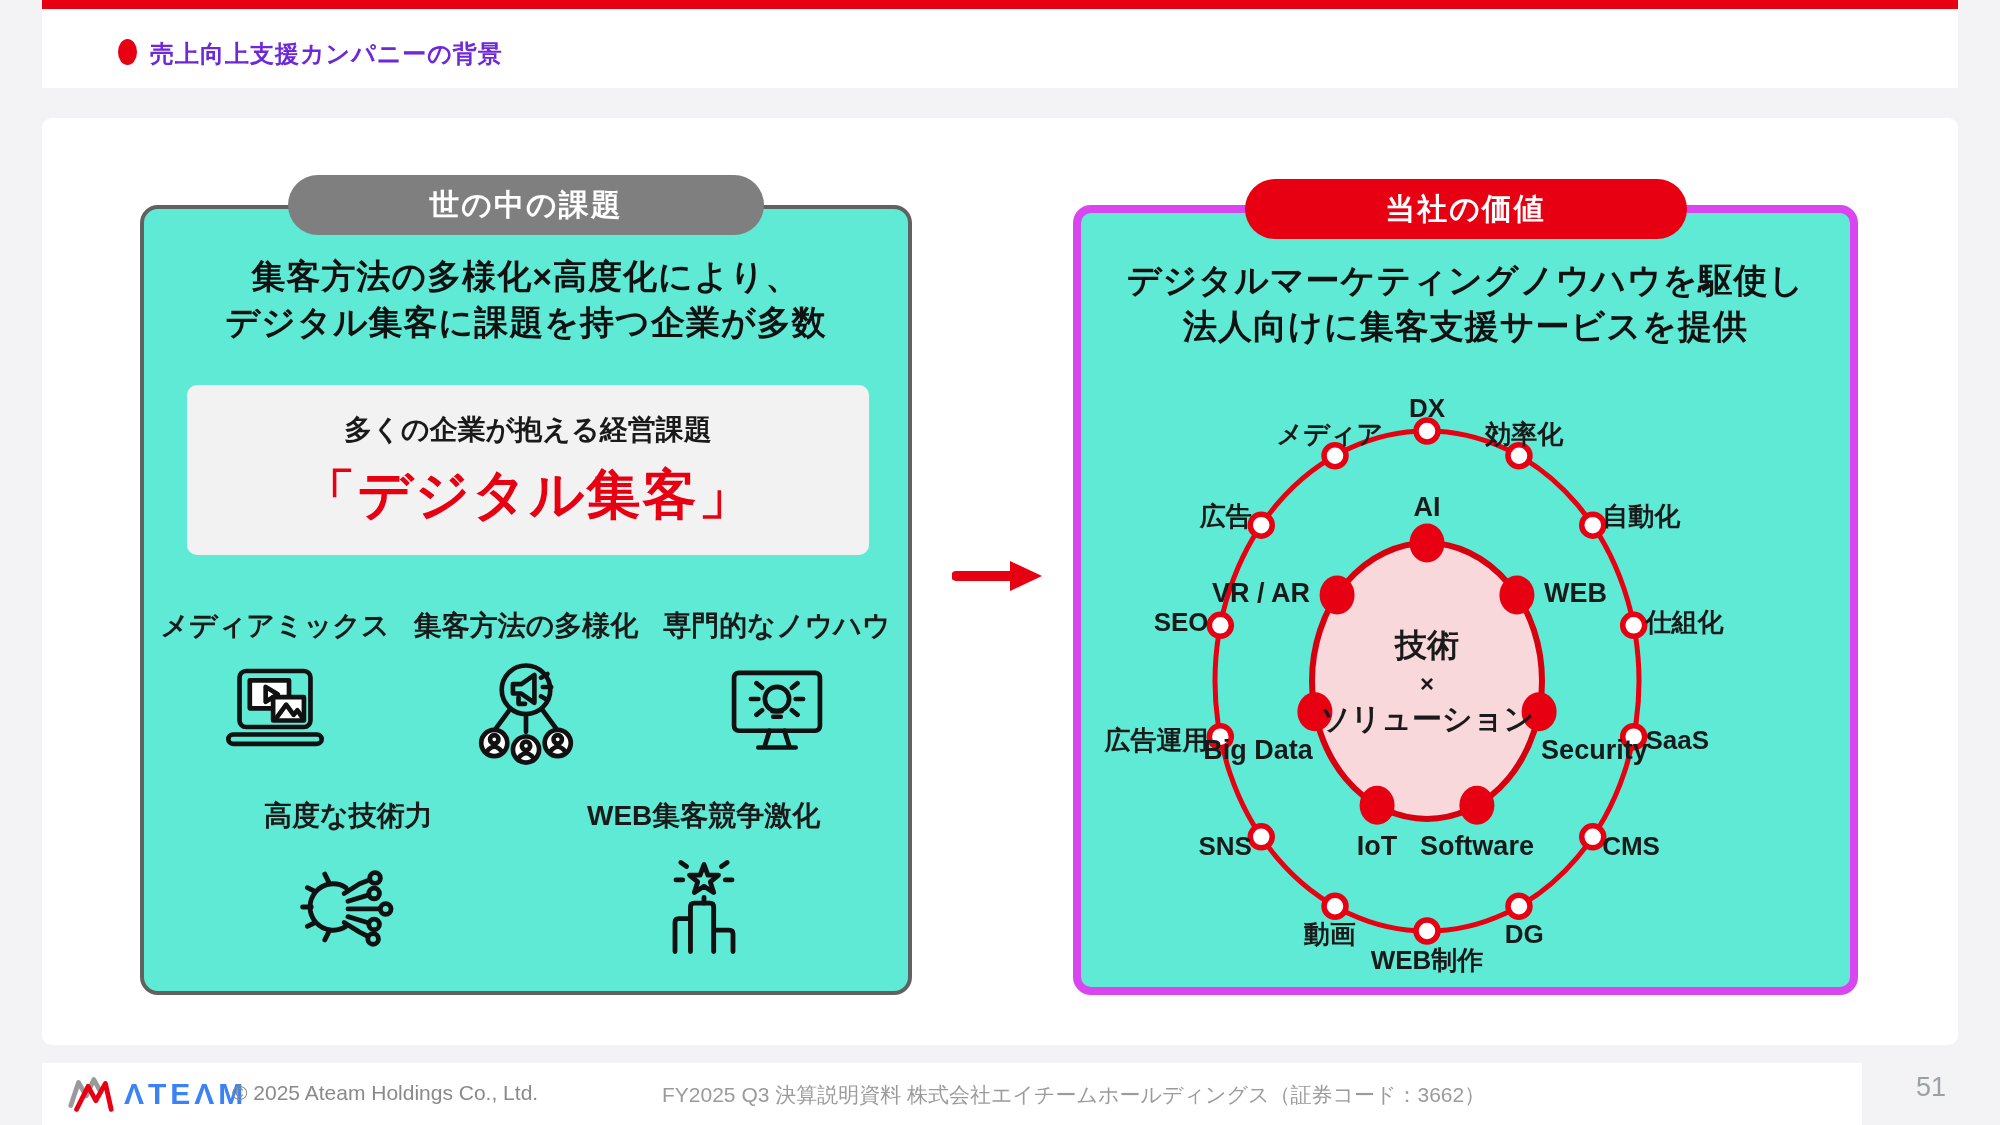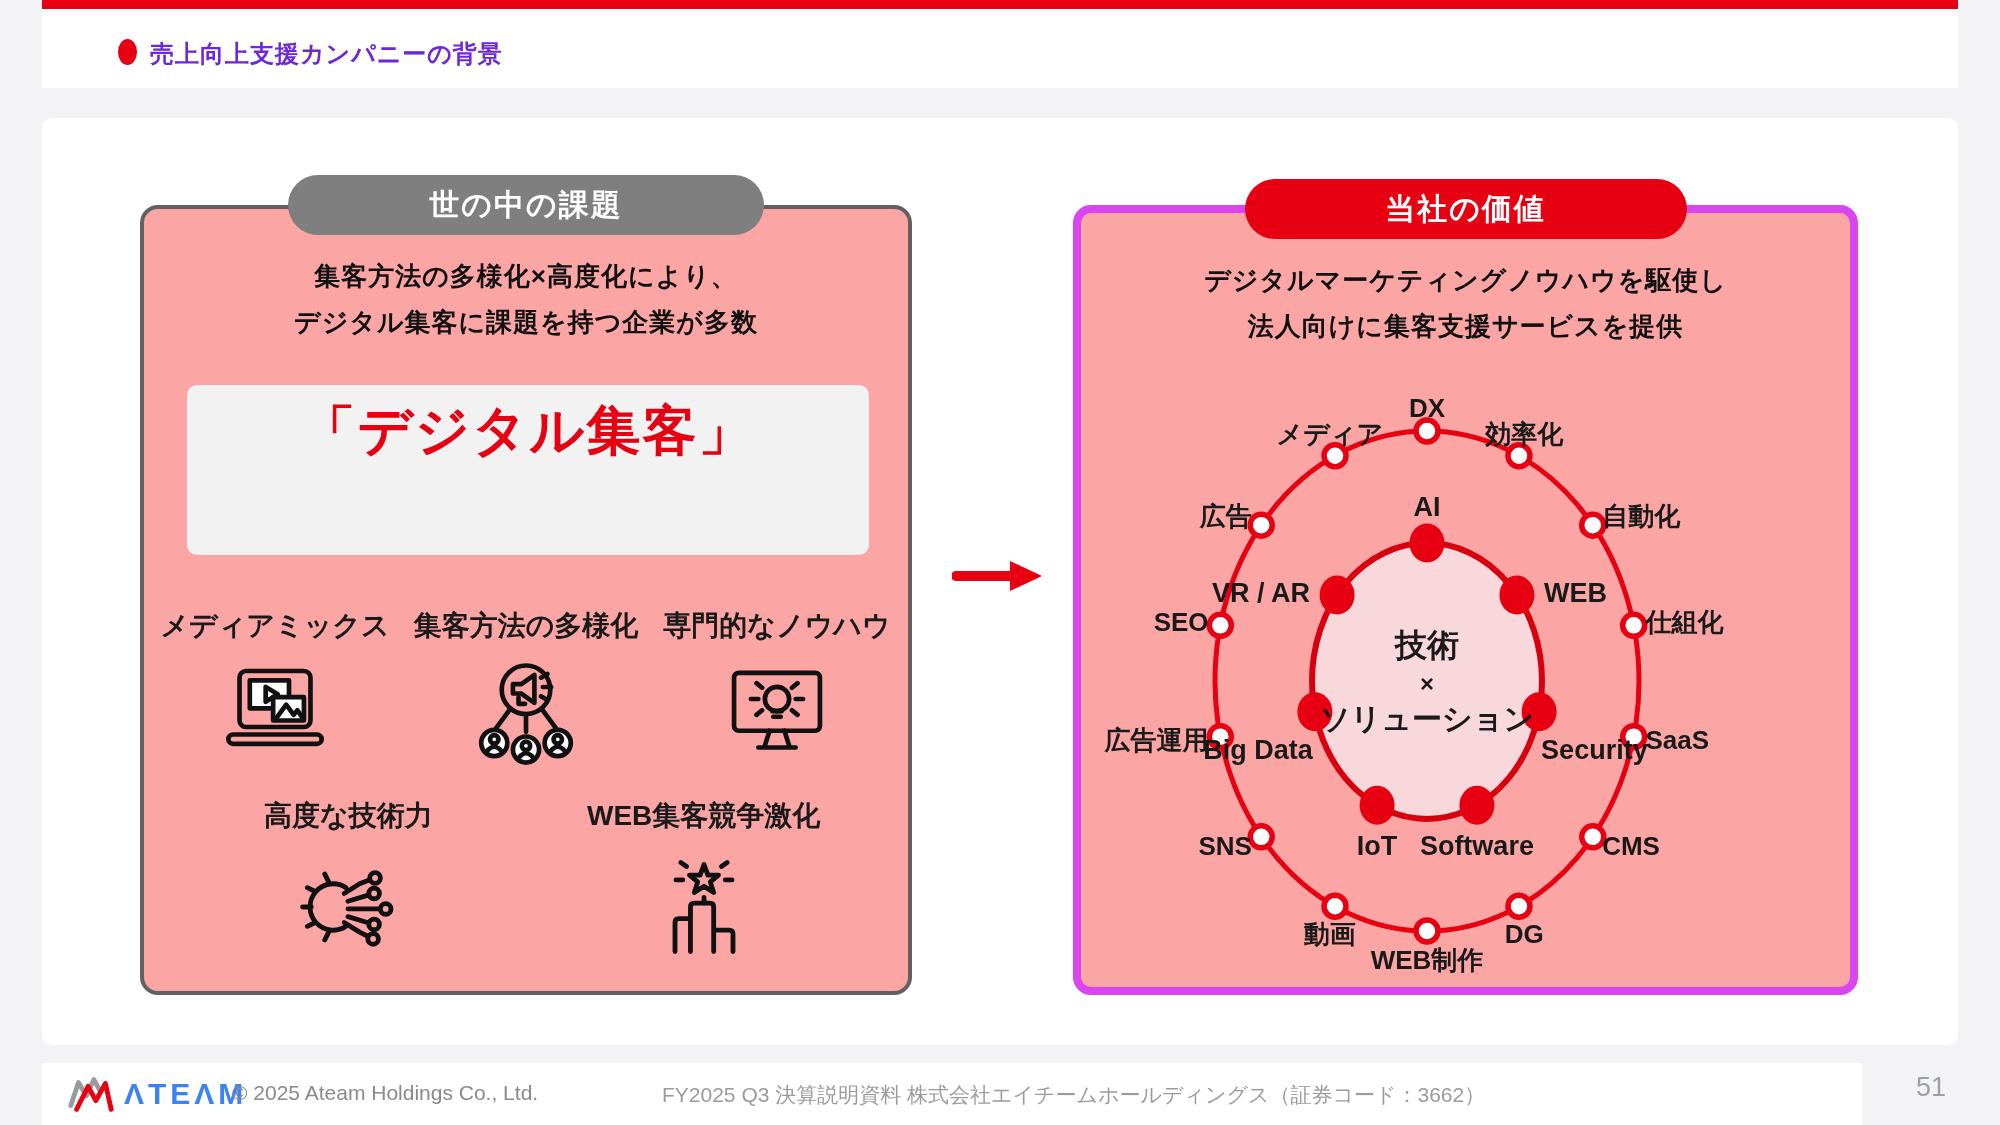--- a/index.html
+++ b/index.html
@@ -15,29 +15,29 @@
   
   .header-card { left:42px; top:0; width:1916px; height:88px; background:#fff;
     border-top:9px solid #e60012; }
   .header-dot { left:76px; top:30px; width:19px; height:26px; background:#e60012; border-radius:50%; }
   .header-title { left:108px; top:29px; font-size:24px; font-weight:bold; color:#6d28d9; letter-spacing:1px; }
 
   
   .main-card { left:42px; top:118px; width:1916px; height:927px; background:#fff; border-radius:10px; }
 
   
-  .panel { position:absolute; border-radius:18px; background:#fca5a5; }
+  .panel { position:absolute; border-radius:18px; background:#5eead4; }
   .panel-left  { left:140px;  top:205px; width:772px; height:790px; border:4px solid #616161; }
   .panel-right { left:1073px; top:205px; width:785px; height:790px; border:8px solid #d946ef; }
   .badge { position:absolute; top:-34px; left:50%; transform:translateX(-50%);
     height:60px; border-radius:31px; color:#fff; font-weight:bold; font-size:30px;
     display:flex; align-items:center; justify-content:center; letter-spacing:2px; }
   .badge-gray { width:476px; background:#7f7f7f; }
   .badge-red  { width:442px; background:#e60012; }
-  .panel-title { margin-top:44px; text-align:center; font-size:26px; font-weight:bold;
+  .panel-title { margin-top:44px; text-align:center; font-size:34px; font-weight:bold;
     line-height:46px; color:#111; letter-spacing:1px; }
 
   
   .gray-box { position:absolute; left:43px; top:176px; width:682px; height:170px;
     background:#f2f2f3; border-radius:10px; text-align:center; }
   .gray-box-caption { margin-top:26px; font-size:28px; font-weight:bold; color:#1a1a1a; }
   .gray-box-headline { margin-top:10px; font-size:54px; font-weight:bold; color:#e60012; letter-spacing:2px; }
   .items-row { position:absolute; left:0; width:100%; display:flex; justify-content:space-evenly; }
   .items-row-1 { top:398px; }
   .items-row-2 { top:588px;gap:31px; }
@@ -71,20 +71,21 @@
 <div class="abs main-card"></div>
 
 <div class="panel panel-left">
   <div class="badge badge-gray">世の中の課題</div>
   <div class="panel-title">
     <div>集客方法の多様化×高度化により、</div>
     <div>デジタル集客に課題を持つ企業が多数</div>
   </div>
 
   <div class="gray-box">
+    <div class="gray-box-caption">多くの企業が抱える経営課題</div>
     <div class="gray-box-headline">「デジタル集客」</div>
   </div>
 
   <div class="items-row items-row-1">
     <div class="item">
       <div class="item-label">メディアミックス</div>
       <div class="item-icon">
         <svg width="112" height="108" viewBox="0 0 120 110">
           <rect x="22" y="10" width="76" height="60" rx="7"></rect>
           <rect x="10" y="78" width="100" height="10" rx="5"></rect>

